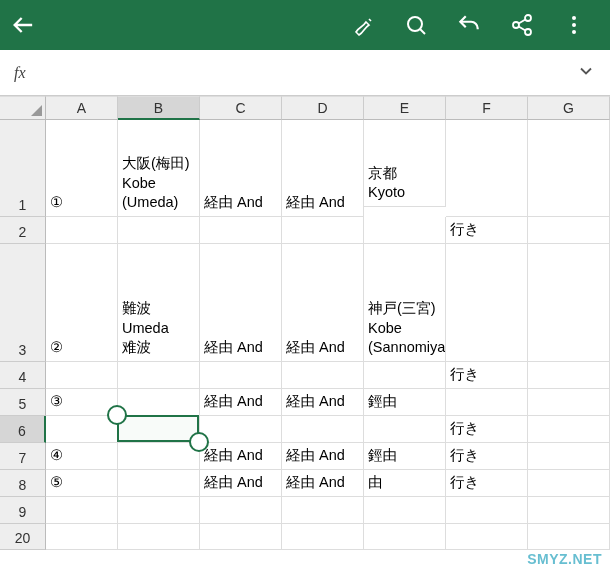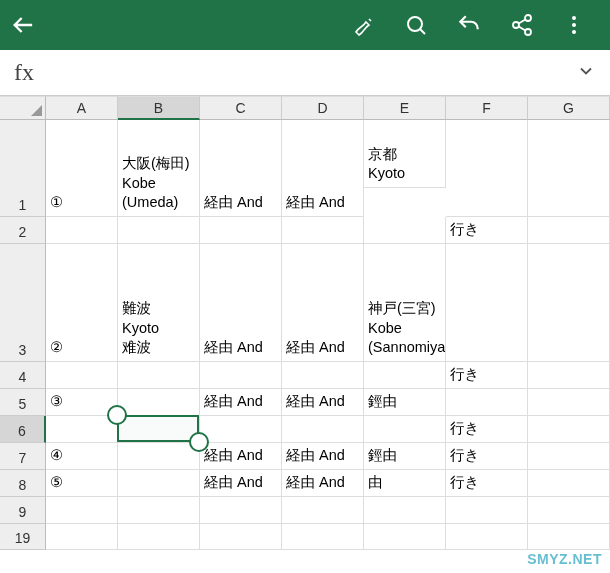--- a/index.html
+++ b/index.html
@@ -4,21 +4,21 @@
   <style>
     * { margin: 0; padding: 0; box-sizing: border-box; }
     body { font-family: Arial, sans-serif; width: 610px; height: 573px; overflow: hidden; background: #fff; position: relative; }
     
     .toolbar { background: #207347; height: 50px; display: flex; align-items: center; padding: 0 10px; justify-content: space-between; }
     .toolbar-left { display: flex; align-items: center; }
     .toolbar-right { display: flex; align-items: center; gap: 28px; padding-right: 14px; }
     .tb-icon { color: #fff; cursor: pointer; display: flex; align-items: center; justify-content: center; }
     
     .formula-bar { height: 46px; border-bottom: 1px solid #ccc; display: flex; align-items: center; padding: 0 14px; justify-content: space-between; }
-    .fx-label { font-size: 24px; font-family: 'Times New Roman', serif; color: #444; }
+    .fx-label { font-style: italic; font-size: 16px; font-family: 'Times New Roman', serif; color: #444; }
     .chevron { color: #555; }
     
     .sheet { position: relative; }
     
     .corner-cell { position: absolute; left: 0; top: 0; width: 46px; height: 24px; background: #eee; border-right: 1px solid #bbb; border-bottom: 1px solid #bbb; border-top: 1px solid #ddd; }
     .corner-cell::after { content: ''; position: absolute; right: 3px; bottom: 3px; width: 0; height: 0; border-left: 11px solid transparent; border-bottom: 11px solid #999; }
     
     .col-headers { display: flex; position: absolute; top: 0; left: 46px; }
     .col-header { height: 24px; background: #eee; border-right: 1px solid #ccc; border-bottom: 1px solid #bbb; border-top: 1px solid #ddd; display: flex; align-items: center; justify-content: center; font-size: 14px; color: #333; }
     .col-header.active { background: #d6d6d6; border-bottom: 2.5px solid #207347; }
@@ -110,48 +110,48 @@
   <div class="row-headers" id="row-headers">
       <div class="row-header" style="height: 97px;">1</div>
       <div class="row-header" style="height: 27px;">2</div>
       <div class="row-header" style="height: 118px;">3</div>
       <div class="row-header" style="height: 27px;">4</div>
       <div class="row-header" style="height: 27px;">5</div>
       <div class="row-header active" style="height: 27px;">6</div>
       <div class="row-header" style="height: 27px;">7</div>
       <div class="row-header" style="height: 27px;">8</div>
       <div class="row-header" style="height: 27px;">9</div>
-      <div class="row-header" style="height: 26px;">19</div>
+      <div class="row-header" style="height: 26px;">20</div>
     </div>
   <div class="grid" id="grid">
       <div class="row">
         <div class="cell col-A" style="width: 72px; height: 97px;">①</div>
         <div class="cell col-B" style="width: 82px; height: 97px;">大阪(梅田)
 Kobe
 (Umeda)</div>
         <div class="cell col-C" style="width: 82px; height: 97px;">経由 And</div>
         <div class="cell col-D" style="width: 82px; height: 97px;">経由 And</div>
-        <div class="cell col-E" style="width: 82px; height: 68px;">京都
+        <div class="cell col-E" style="width: 82px; height: 87px;">京都
 Kyoto</div>
         <div class="cell col-F" style="width: 82px; height: 97px;"></div>
         <div class="cell col-G" style="width: 82px; height: 97px;"></div>
       </div>
       <div class="row">
         <div class="cell col-A" style="width: 72px; height: 27px;"></div>
         <div class="cell col-B" style="width: 82px; height: 27px;"></div>
         <div class="cell col-C" style="width: 82px; height: 27px;"></div>
         <div class="cell col-D" style="width: 82px; height: 27px;"></div>
         <div class="cell col-E" style="width: 82px; height: 27px;"></div>
         <div class="cell col-F" style="width: 82px; height: 27px;">行き</div>
         <div class="cell col-G" style="width: 82px; height: 27px;"></div>
       </div>
       <div class="row">
         <div class="cell col-A" style="width: 72px; height: 118px;">②</div>
         <div class="cell col-B" style="width: 82px; height: 118px;">難波
-Kyoto
+Umeda
 难波</div>
         <div class="cell col-C" style="width: 82px; height: 118px;">経由 And</div>
         <div class="cell col-D" style="width: 82px; height: 118px;">経由 And</div>
         <div class="cell col-E" style="width: 82px; height: 118px;">神戸(三宮)
 Kobe
 (Sannomiya)</div>
         <div class="cell col-F" style="width: 82px; height: 118px;"></div>
         <div class="cell col-G" style="width: 82px; height: 118px;"></div>
       </div>
       <div class="row">

